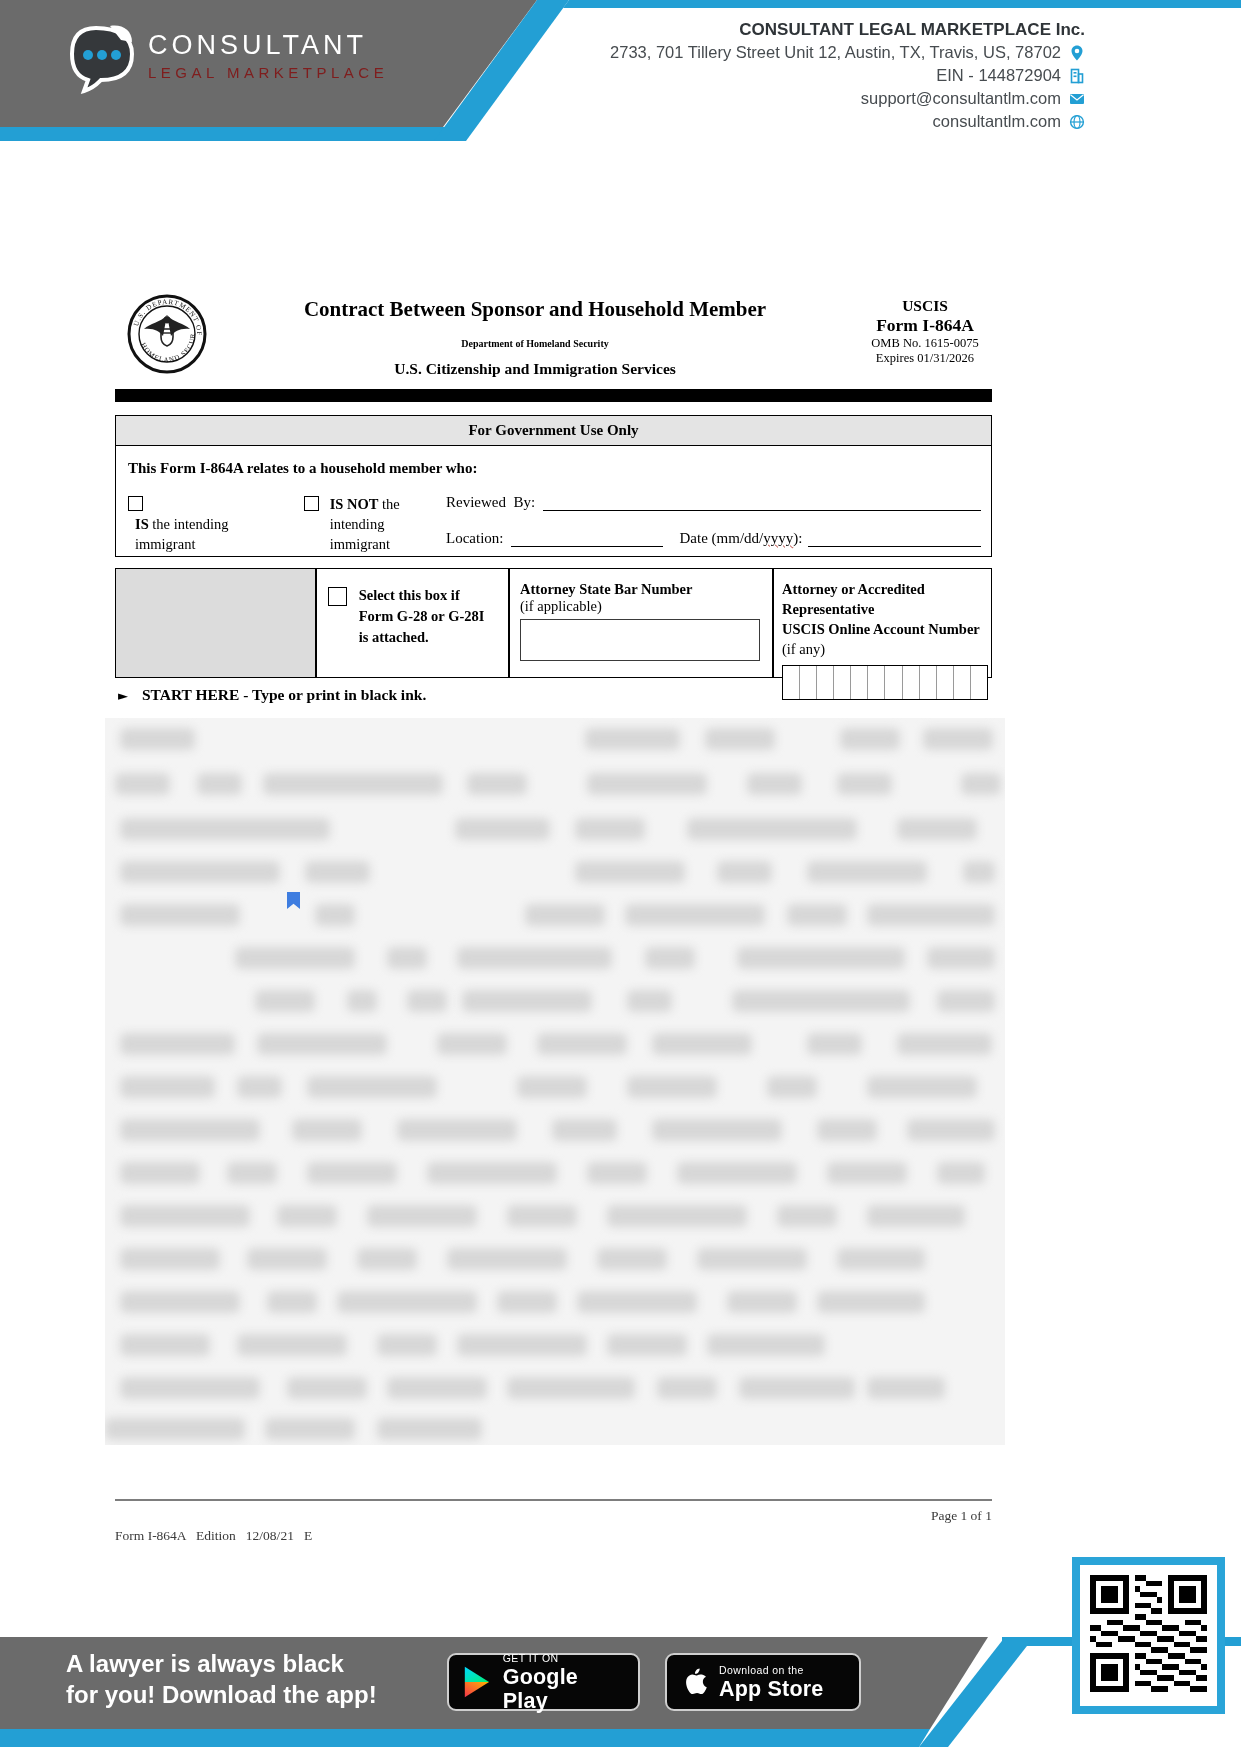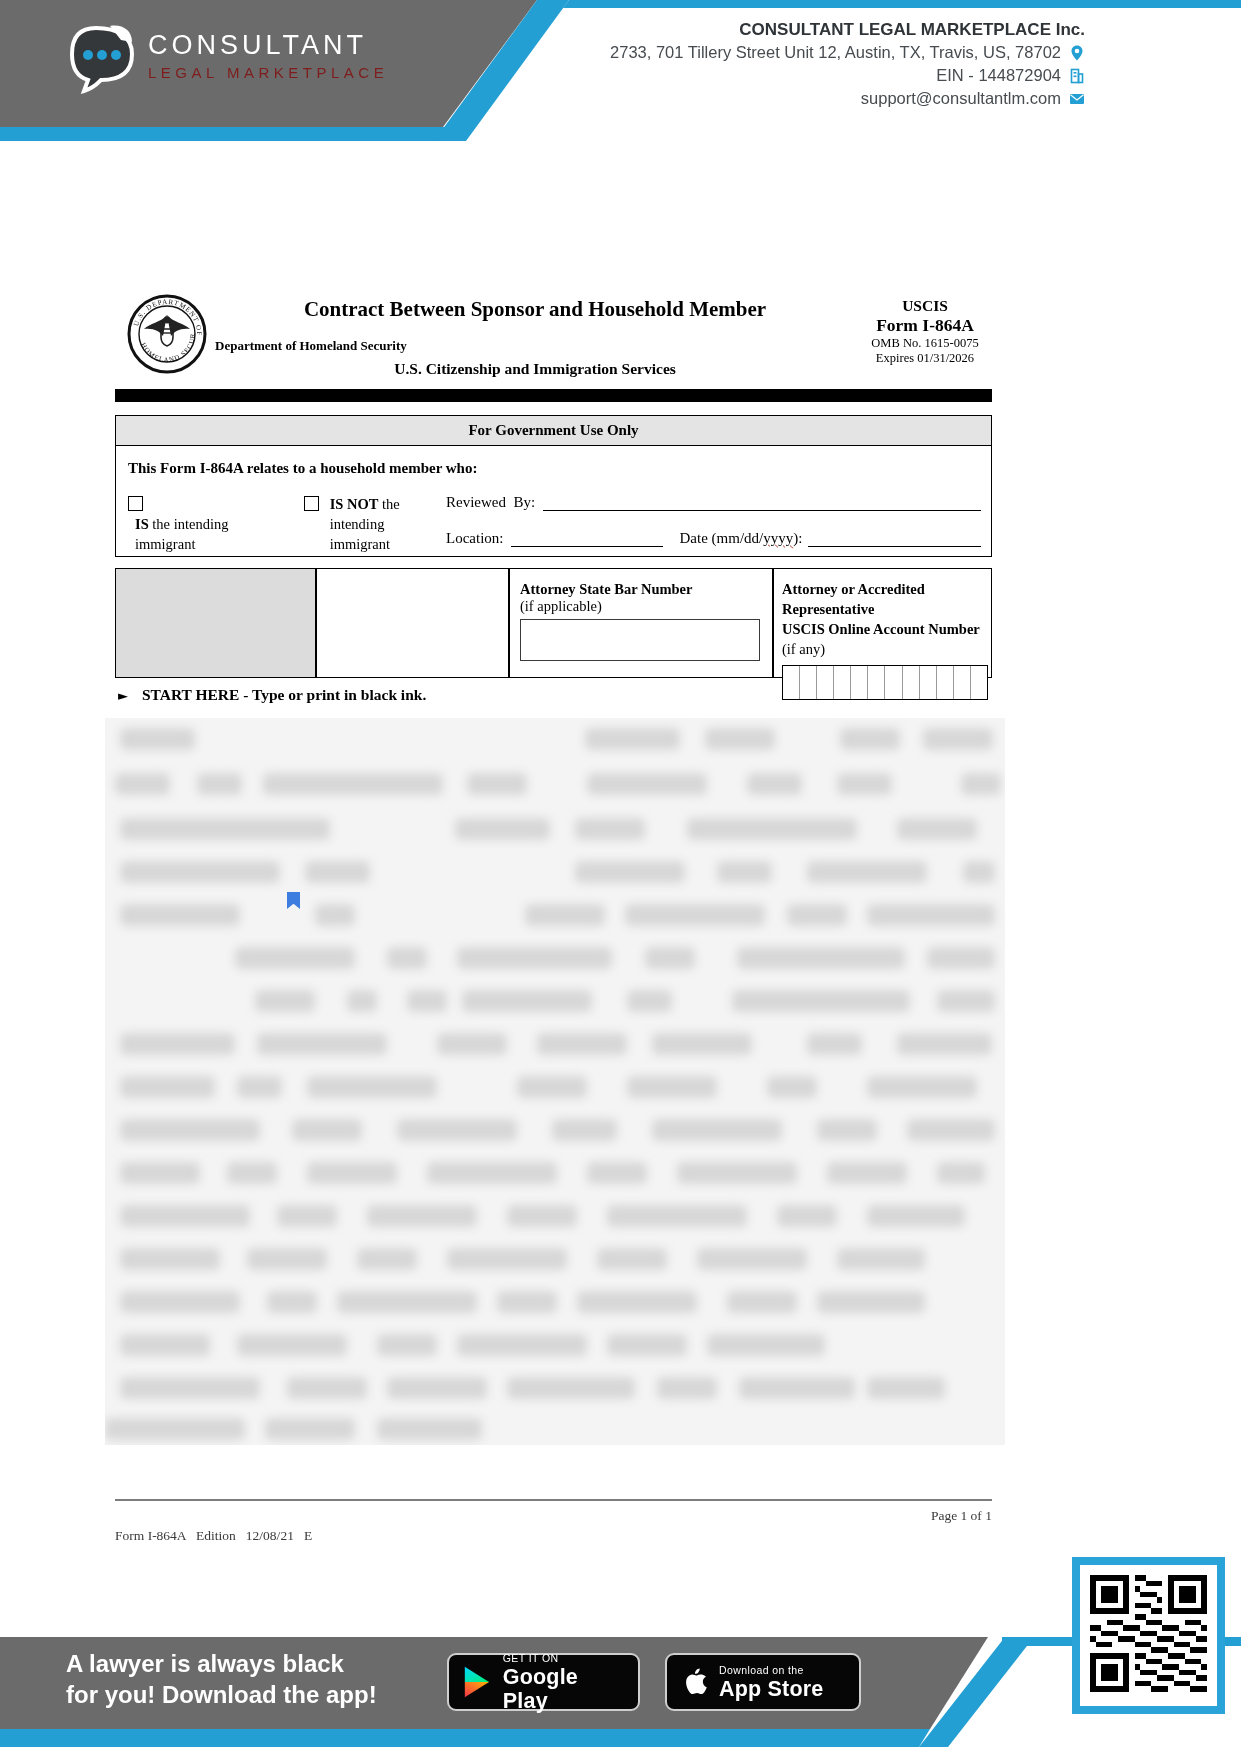--- a/index.html
+++ b/index.html
@@ -9,21 +9,21 @@
   .serif{font-family:"Liberation Serif",serif;color:#000;}
   
   .brand-line1{color:#fff;font-size:27px;letter-spacing:4px;font-weight:400;}
   .brand-line2{color:#7f1d1d;font-size:15px;letter-spacing:4.5px;font-weight:300;margin-top:3px;}
   .contact{ text-align:right; color:#474c50; font-size:16.5px; line-height:23px;}
   .contact .row{display:flex;justify-content:flex-end;align-items:center;gap:8px;height:23px;}
   .contact .company{font-weight:bold;color:#2f3438;font-size:17px;}
   .cicon{width:16px;height:16px;flex:0 0 16px;}
   
   .ftitle{font-size:21px;font-weight:bold;text-align:center;}
-  .fsub1{font-size:13px;font-weight:bold;text-align:left;}
+  .fsub1{font-size:10px;font-weight:bold;text-align:center;}
   .fsub2{font-size:15.5px;font-weight:bold;text-align:center;}
   .fright{ text-align:center;}
   .fright .l1{font-size:15.5px;font-weight:bold;}
   .fright .l2{font-size:17.5px;font-weight:bold;}
   .fright .l3,.fright .l4{font-size:12.5px;}
   .blackbar{background:#000;}
   
   .boxed{border:1.6px solid #000;background:#fff;}
   .gov-head{background:#e4e4e4;border-bottom:1.6px solid #000;
             font-size:15px;font-weight:bold;text-align:center;line-height:29px;}
@@ -94,20 +94,28 @@
           <rect x="4.5" y="7.5" width="3" height="1.6" fill="#239fd4"></rect>
       </svg>
     </div>
     <div class="row">
       <span>support@consultantlm.com</span>
       <svg class="cicon" viewBox="0 0 16 16">
         <rect x="1" y="3" width="14" height="10" rx="1" fill="#239fd4"></rect>
         <path d="M1.5 3.8 8 9l6.5-5.2" fill="none" stroke="#fff" stroke-width="1.2"></path>
       </svg>
     </div>
+    <div class="row">
+      <span>consultantlm.com</span>
+      <svg class="cicon" viewBox="0 0 16 16">
+        <circle cx="8" cy="8" r="6.4" fill="none" stroke="#239fd4" stroke-width="1.4"></circle>
+        <ellipse cx="8" cy="8" rx="3" ry="6.4" fill="none" stroke="#239fd4" stroke-width="1.2"></ellipse>
+        <line x1="1.6" y1="8" x2="14.4" y2="8" stroke="#239fd4" stroke-width="1.2"></line>
+      </svg>
+    </div>
   </div>
 
   <svg class="abs" style="left:126px;top:293px;" width="82" height="82" viewBox="0 0 82 82">
     <circle cx="41" cy="41" r="38" fill="#fff" stroke="#111" stroke-width="3"></circle>
     <circle cx="41" cy="41" r="28" fill="#fff" stroke="#111" stroke-width="1.4"></circle>
     <defs>
       <path id="arcT" d="M 11 41 A 30 30 0 0 1 71 41"></path>
       <path id="arcB" d="M 13 41 A 28 28 0 0 0 69 41"></path>
     </defs>
     <text font-family="Liberation Serif,serif" font-size="7" fill="#111" letter-spacing="1">
@@ -167,20 +175,24 @@
     </div>
   </div>
 
   <div class="abs boxed serif" style="left:115px;top:568px;width:877px;height:110px;box-sizing:border-box;">
     <div class="abs att-left" style="left:0;top:0;width:199px;height:100%;"></div>
     <div class="vline" style="left:199px;"></div>
     <div class="vline" style="left:392px;"></div>
     <div class="vline" style="left:656px;"></div>
 
 
+    <div class="abs" style="left:212px;top:16px;width:172px;font-size:14.5px;line-height:21px;">
+      <span class="cb" style="width:17px;height:17px;"></span>
+      <span class="b" style="display:inline-block;width:138px;vertical-align:top;margin-left:8px;">Select this box if Form G-28 or G-28I is attached.</span>
+    </div>
 
     <div class="abs" style="left:404px;top:12px;width:244px;font-size:14.5px;">
       <div class="b">Attorney State Bar Number</div>
       <div>(if applicable)</div>
       <div class="barnum-input" style="width:238px;height:40px;margin-top:4px;"></div>
     </div>
 
     <div class="abs" style="left:666px;top:10px;width:206px;font-size:14.5px;line-height:20px;">
       <div class="b">Attorney or Accredited Representative</div>
       <div><span class="b">USCIS Online Account Number</span><span> (if any)</span></div>

